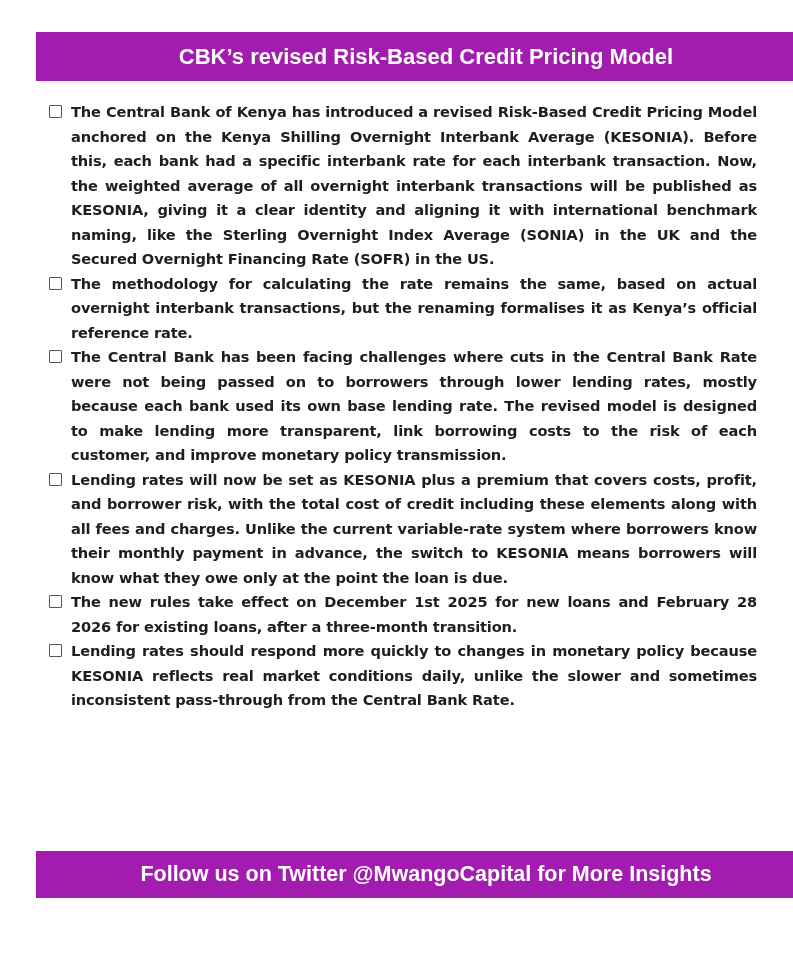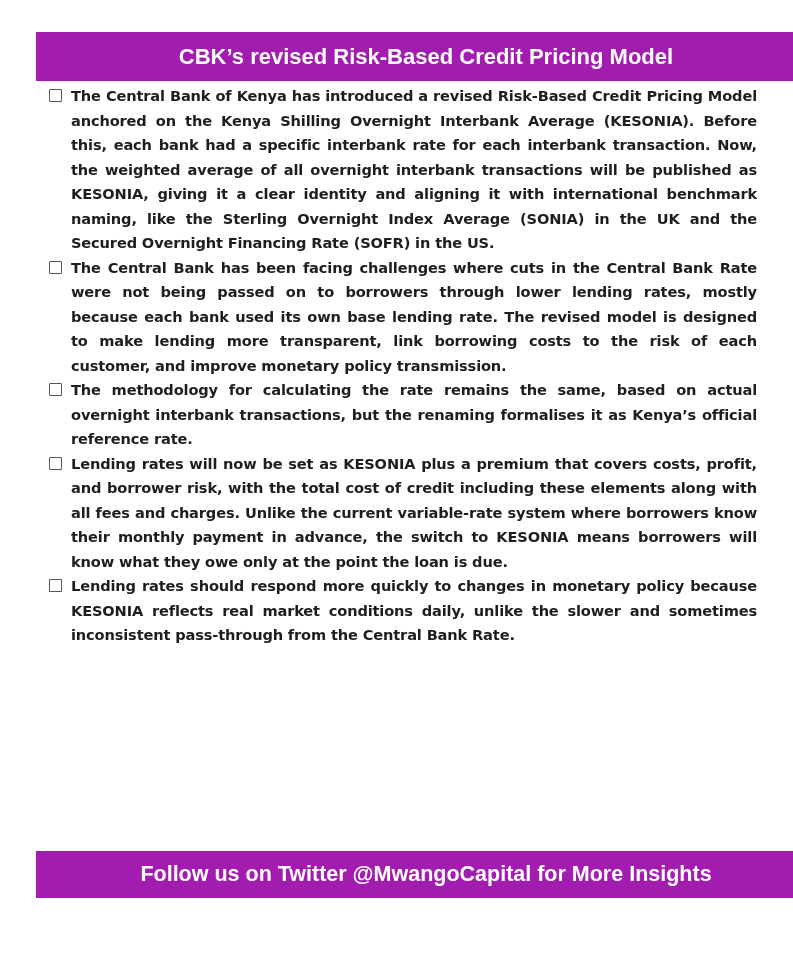--- a/index.html
+++ b/index.html
@@ -3,51 +3,52 @@
 <meta charset="utf-8">
 <style>
   html, body { margin: 0; padding: 0; background: #ffffff; }
   body { width: 793px; height: 963px; position: relative; overflow: hidden;
          font-family: "DejaVu Sans", sans-serif; color: #1e1e1e; }
   .banner { position: absolute; left: 36px; width: 780px; background: #a21caf;
             color: #ffffff; text-align: center; font-weight: bold;
             font-family: "Liberation Sans", sans-serif; }
   .header { top: 32px; height: 49px; line-height: 49px; font-size: 22px; }
   .footer { top: 851px; height: 47px; line-height: 47px; font-size: 21.5px; }
-  .content { position: absolute; left: 48px; top: 84px; width: 709px; }
+  .content { position: absolute; left: 48px; top: 100px; width: 709px; }
   .item { position: relative; padding-left: 23px; font-size: 14.6px; font-weight: bold;
           line-height: 24.5px; text-align: justify; letter-spacing: -0.15px; }
   .item.sub { margin-left: 78px; }
   .box { position: absolute; left: 1px; top: 5px; width: 11px; height: 11px;
          border: 1.4px solid #555; border-radius: 1px; background: #fff; }
 </style>
 </head>
 <body>
 
 <div class="banner header">CBK’s revised Risk-Based Credit Pricing Model</div>
 
 <div class="content">
   <div class="item">
     <span class="box"></span>
     <span>The Central Bank of Kenya has introduced a revised Risk-Based Credit Pricing Model anchored on the Kenya Shilling Overnight Interbank Average (KESONIA). Before this, each bank had a specific interbank rate for each interbank transaction. Now, the weighted average of all overnight interbank transactions will be published as KESONIA, giving it a clear identity and aligning it with international benchmark naming, like the Sterling Overnight Index Average (SONIA) in the UK and the Secured Overnight Financing Rate (SOFR) in the US.</span>
   </div>
   <div class="item">
     <span class="box"></span>
-    <span>The Central Bank has been facing challenges where cuts in the Central Bank Rate were not being passed on to borrowers through lower lending rates, mostly because each bank used its own base lending rate. The revised model is designed to make lending more transparent, link borrowing costs to the risk of each customer, and improve monetary policy transmission.</span>
+    <span>The methodology for calculating the rate remains the same, based on actual overnight interbank transactions, but the renaming formalises it as Kenya’s official reference rate.</span>
   </div>
   <div class="item">
     <span class="box"></span>
-    <span>The methodology for calculating the rate remains the same, based on actual overnight interbank transactions, but the renaming formalises it as Kenya’s official reference rate.</span>
+    <span>The Central Bank has been facing challenges where cuts in the Central Bank Rate were not being passed on to borrowers through lower lending rates, mostly because each bank used its own base lending rate. The revised model is designed to make lending more transparent, link borrowing costs to the risk of each customer, and improve monetary policy transmission.</span>
   </div>
   <div class="item">
     <span class="box"></span>
     <span>Lending rates will now be set as KESONIA plus a premium that covers costs, profit, and borrower risk, with the total cost of credit including these elements along with all fees and charges. Unlike the current variable-rate system where borrowers know their monthly payment in advance, the switch to KESONIA means borrowers will know what they owe only at the point the loan is due.</span>
   </div>
   <div class="item">
     <span class="box"></span>
+    <span>The new rules take effect on December 1st 2025 for new loans and February 28 2026 for existing loans, after a three-month transition.</span>
   </div>
   <div class="item">
     <span class="box"></span>
     <span>Lending rates should respond more quickly to changes in monetary policy because KESONIA reflects real market conditions daily, unlike the slower and sometimes inconsistent pass-through from the Central Bank Rate.</span>
   </div>
 </div>
 
 <div class="banner footer">Follow us on Twitter @MwangoCapital for More Insights</div>
 
 </body></html>

